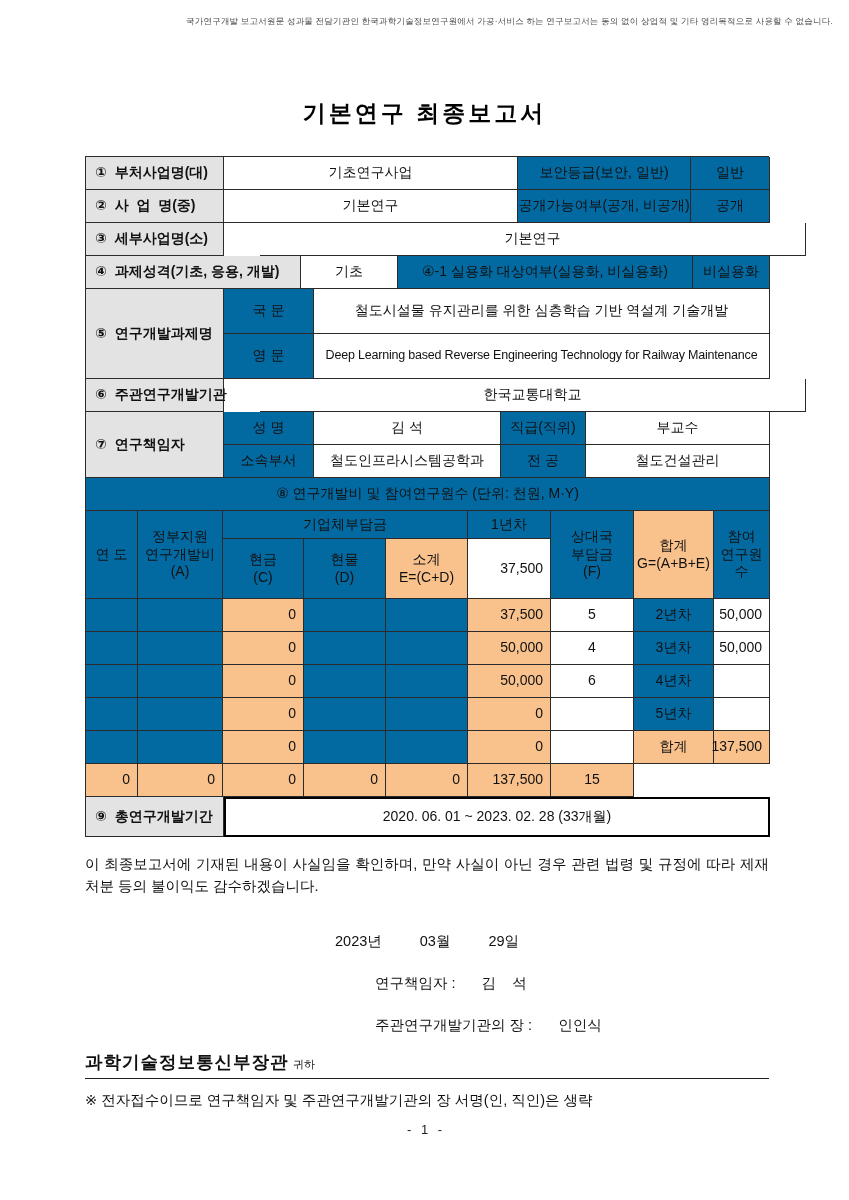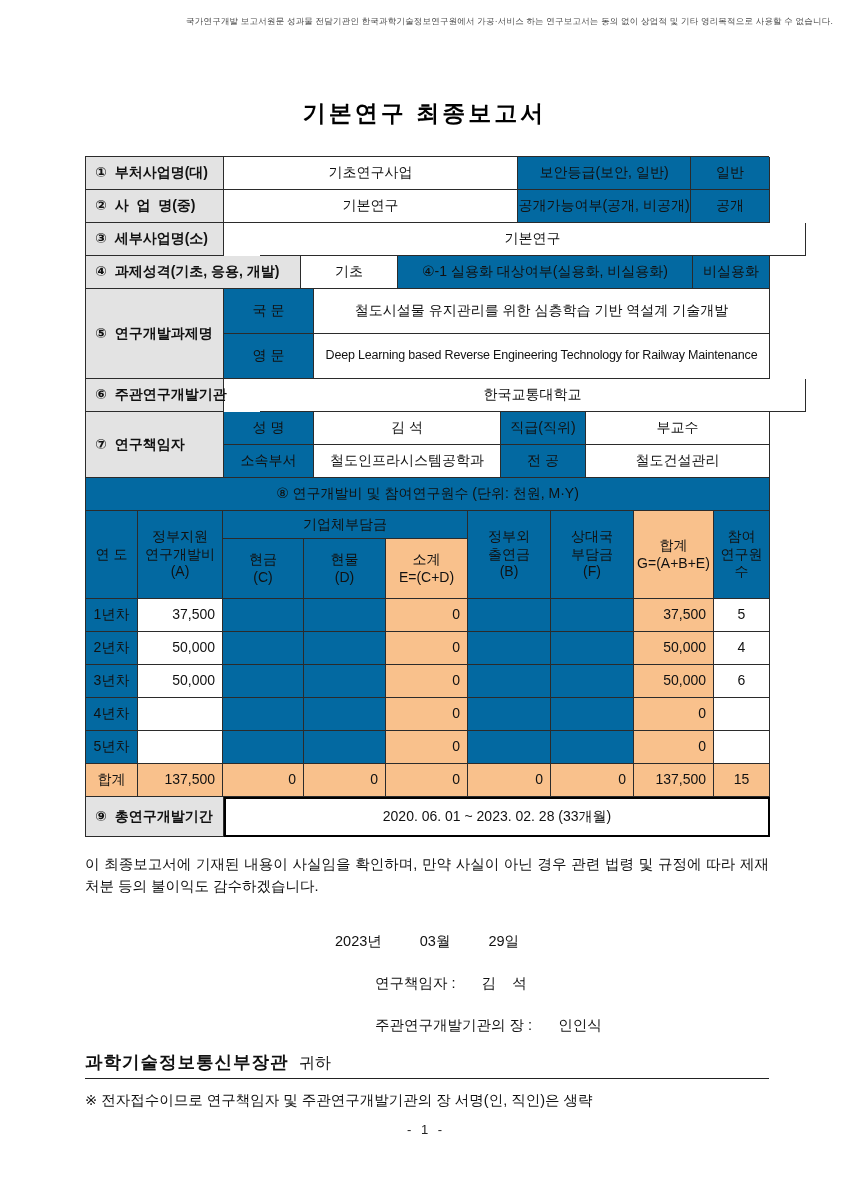--- a/index.html
+++ b/index.html
@@ -47,21 +47,21 @@
   .r9 .thick { border:2px solid #000; }
 
   
   .statement { margin-top:16px; font-size:14.5px; line-height:1.55; text-align:justify; color:#111; }
   .sig-date { margin-top:34px; margin-left:250px; font-size:14.5px; }
   .sig-date span { margin-right:34px; }
   .sig-line { margin-left:290px; margin-top:23px; font-size:14.5px; }
   .sig-line .nm { margin-left:22px; white-space:pre; }
   .minister-row { margin-top:15px; border-bottom:1.5px solid #222; padding-bottom:4px; }
   .minister { font-size:17.5px; font-weight:bold; letter-spacing:1px; }
-  .minister-suffix { font-size:16px; margin-left:6px; }
+  .minister-suffix { font-size:11px; }
   .note { margin-top:12px; font-size:14.5px; }
   .page-num { position:absolute; top:1122px; left:0; right:0; text-align:center;
               font-size:13px; word-spacing:6px; color:#222; }
 </style>
 </head>
 <body>
 
 <div class="page">
 
   <div class="disclaimer">국가연구개발 보고서원문 성과물 전담기관인 한국과학기술정보연구원에서 가공·서비스 하는 연구보고서는 동의 없이 상업적 및 기타 영리목적으로 사용할 수 없습니다.</div>
@@ -132,23 +132,20 @@
         <div class="c gray pre" style="grid-row:1/3;grid-column:2">정부지원
 연구개발비
 (A)</div>
         <div class="c gray" style="grid-row:1;grid-column:3/6">기업체부담금</div>
         <div class="c gray pre" style="grid-row:2;grid-column:3">현금
 (C)</div>
         <div class="c gray pre" style="grid-row:2;grid-column:4">현물
 (D)</div>
         <div class="c orange pre" style="grid-row:2;grid-column:5">소계
 E=(C+D)</div>
-        <div class="c gray pre" style="grid-row:1/3;grid-column:6">정부외
-출연금
-(B)</div>
         <div class="c gray pre" style="grid-row:1/3;grid-column:7">상대국
 부담금
 (F)</div>
         <div class="c orange pre" style="grid-row:1/3;grid-column:8">합계
 G=(A+B+E)</div>
         <div class="c gray pre" style="grid-row:1/3;grid-column:9">참여
 연구원수</div>
 
         <div class="c gray">1년차</div>
         <div class="c num">37,500</div>

